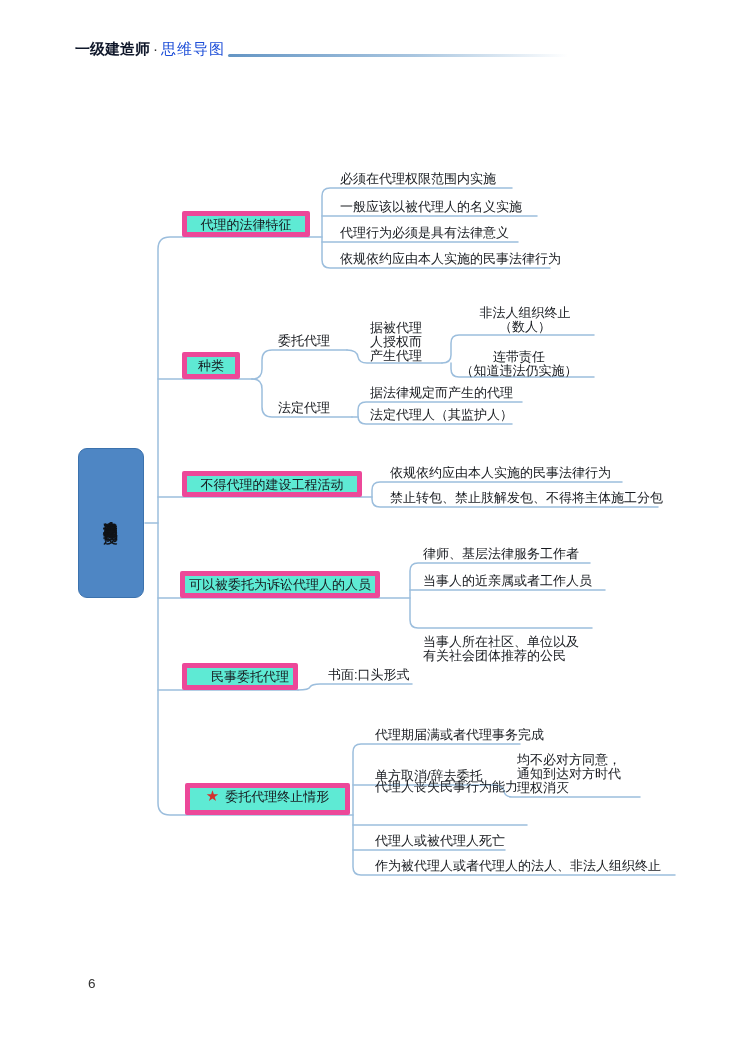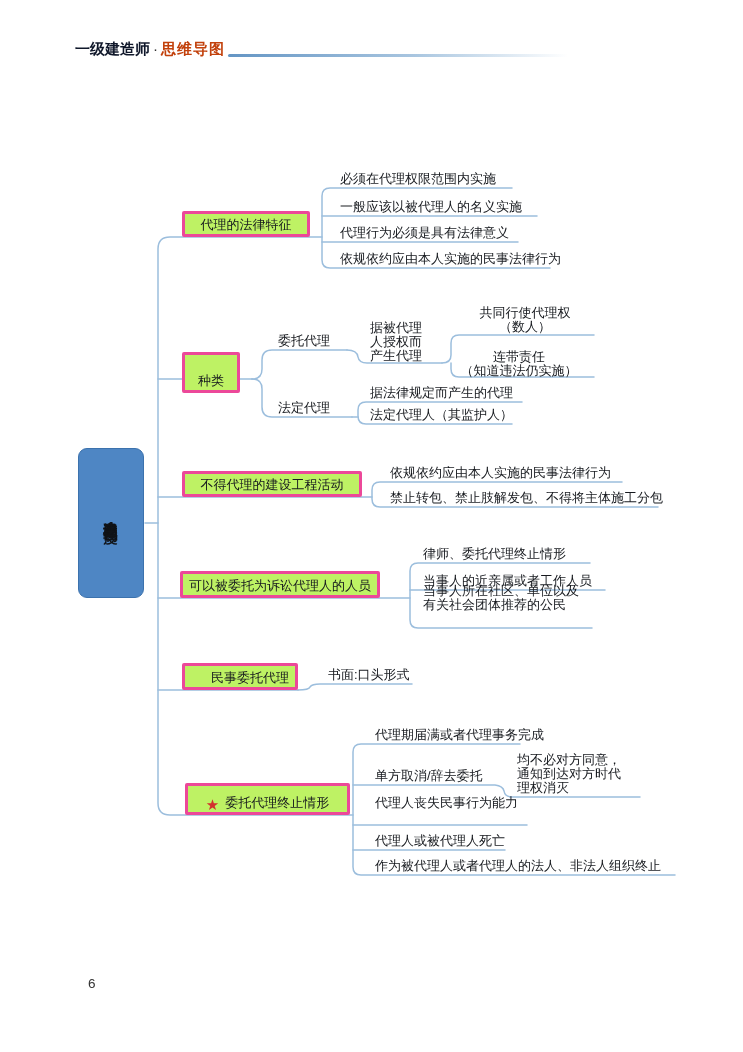--- a/index.html
+++ b/index.html
@@ -4,40 +4,40 @@
 <style>
   html,body { margin:0; padding:0; background:#ffffff; }
   #page {
     position:relative; width:743px; height:1052px; background:#ffffff;
     font-family:"Liberation Sans","DejaVu Sans",sans-serif; overflow:hidden;
   }
   
   #hdr { position:absolute; left:75px; top:40px; font-size:15px; color:#222; white-space:nowrap; }
   #hdr .brand { font-weight:700; color:#0f172a; }
   #hdr .sep { margin:0 3px; color:#333; }
-  #hdr .sub { font-weight:700; color:#c2410c; letter-spacing:1px;margin-top:11px; }
+  #hdr .sub { font-weight:400; color:#1d4ed8; letter-spacing:1px;margin-top:11px; }
   #hdr-rule {
     position:absolute; left:228px; top:54px; width:340px; height:3px; border-radius:2px;
     background:linear-gradient(to right,#6495c4 0%,#a9c6e0 55%,rgba(255,255,255,0) 100%);
   }
   
   #wires { position:absolute; left:0; top:0; }
   #wires path { fill:none; stroke:#9cbedd; stroke-width:1.5; stroke-linecap:round; }
   
   .root {
     position:absolute; left:78px; top:448px; width:66px; height:150px; box-sizing:border-box;
     background:#4e86c4; border:1px solid #3c72ad; border-radius:9px;
     writing-mode:vertical-rl; text-orientation:upright;
     display:flex; align-items:center; justify-content:center;
     font-size:14px; font-weight:600; letter-spacing:1px; color:#101317;
   }
   
   .bbox {
-    position:absolute; box-sizing:border-box; background:#bef264; border:3px solid #ec4899;
-    border-radius:2px; display:flex; align-items:flex-end; justify-content:center;
+    position:absolute; box-sizing:border-box; background:#5eead4; border:5px solid #ec4899;
+    border-radius:2px; display:flex; align-items:flex-start; justify-content:center;
     font-size:13px; color:#16191e; white-space:nowrap;
   }
   .star { color:#d2312e; font-size:15px; margin-right:6px; line-height:1; }
   
   .leaf {
     position:absolute; font-size:13px; line-height:14px; color:#16191e;
     white-space:pre-line;
   }
   .center { text-align:center; }
   
@@ -86,21 +86,21 @@
     <path d="M353,785 H495 Q503,786 504,791 Q505,797 512,797 H640"></path>
     <path d="M353,825 H527"></path>
     <path d="M353,850 H505"></path>
   </svg>
 
   <div class="root">建设工程代理制度1</div>
 
   <div class="bbox" style="left:182px; top:211px; width:128px; height:26px;">
     <span>代理的法律特征</span>
   </div>
-  <div class="bbox" style="left:182px; top:352px; width:58px; height:41px;">
+  <div class="bbox" style="left:182px; top:352px; width:58px; height:27px;">
     <span>种类</span>
   </div>
   <div class="bbox" style="left:182px; top:471px; width:180px; height:26px;">
     <span>不得代理的建设工程活动</span>
   </div>
   <div class="bbox" style="left:180px; top:571px; width:200px; height:27px;">
     <span>可以被委托为诉讼代理人的人员</span>
   </div>
   <div class="bbox" style="left:182px; top:663px; width:116px; height:27px;padding-left:20px;">
     <span>民事委托代理</span>
@@ -112,42 +112,42 @@
 
   <div class="leaf" style="left:340px; top:172px;">必须在代理权限范围内实施</div>
   <div class="leaf" style="left:340px; top:200px;">一般应该以被代理人的名义实施</div>
   <div class="leaf" style="left:340px; top:226px;">代理行为必须是具有法律意义</div>
   <div class="leaf" style="left:340px; top:252px;">依规依约应由本人实施的民事法律行为</div>
 
   <div class="leaf" style="left:278px; top:334px;">委托代理</div>
   <div class="leaf" style="left:370px; top:321px;">据被代理
 人授权而
 产生代理</div>
-  <div class="leaf center" style="left:452px; top:306px; width:146px;">共同行使代理权
+  <div class="leaf center" style="left:452px; top:306px; width:146px;">非法人组织终止
 （数人）</div>
   <div class="leaf center" style="left:443px; top:350px; width:152px;">连带责任
 （知道违法仍实施）</div>
   <div class="leaf" style="left:278px; top:401px;">法定代理</div>
   <div class="leaf" style="left:370px; top:386px;">据法律规定而产生的代理</div>
   <div class="leaf" style="left:370px; top:408px;">法定代理人（其监护人）</div>
 
   <div class="leaf" style="left:390px; top:466px;">依规依约应由本人实施的民事法律行为</div>
   <div class="leaf" style="left:390px; top:491px;">禁止转包、禁止肢解发包、不得将主体施工分包</div>
 
-  <div class="leaf" style="left:423px; top:547px;">律师、委托代理终止情形</div>
+  <div class="leaf" style="left:423px; top:547px;">律师、基层法律服务工作者</div>
   <div class="leaf" style="left:423px; top:574px;">当事人的近亲属或者工作人员</div>
-  <div class="leaf" style="left:423px; top:584px;">当事人所在社区、单位以及
+  <div class="leaf" style="left:423px; top:635px;">当事人所在社区、单位以及
 有关社会团体推荐的公民</div>
 
   <div class="leaf" style="left:328px; top:668px;">书面:口头形式</div>
 
   <div class="leaf" style="left:375px; top:728px;">代理期届满或者代理事务完成</div>
   <div class="leaf" style="left:375px; top:769px;">单方取消/辞去委托</div>
   <div class="leaf" style="left:517px; top:753px;">均不必对方同意，
 通知到达对方时代
 理权消灭</div>
-  <div class="leaf" style="left:375px; top:797px;font-family:Liberation Mono, monospace;">代理人丧失民事行为能力</div>
+  <div class="leaf" style="left:375px; top:780px;">代理人丧失民事行为能力</div>
   <div class="leaf" style="left:375px; top:834px;">代理人或被代理人死亡</div>
   <div class="leaf" style="left:375px; top:859px;">作为被代理人或者代理人的法人、非法人组织终止</div>
 
   <div id="pgnum">6</div>
 
 </div>
 
 </body></html>

